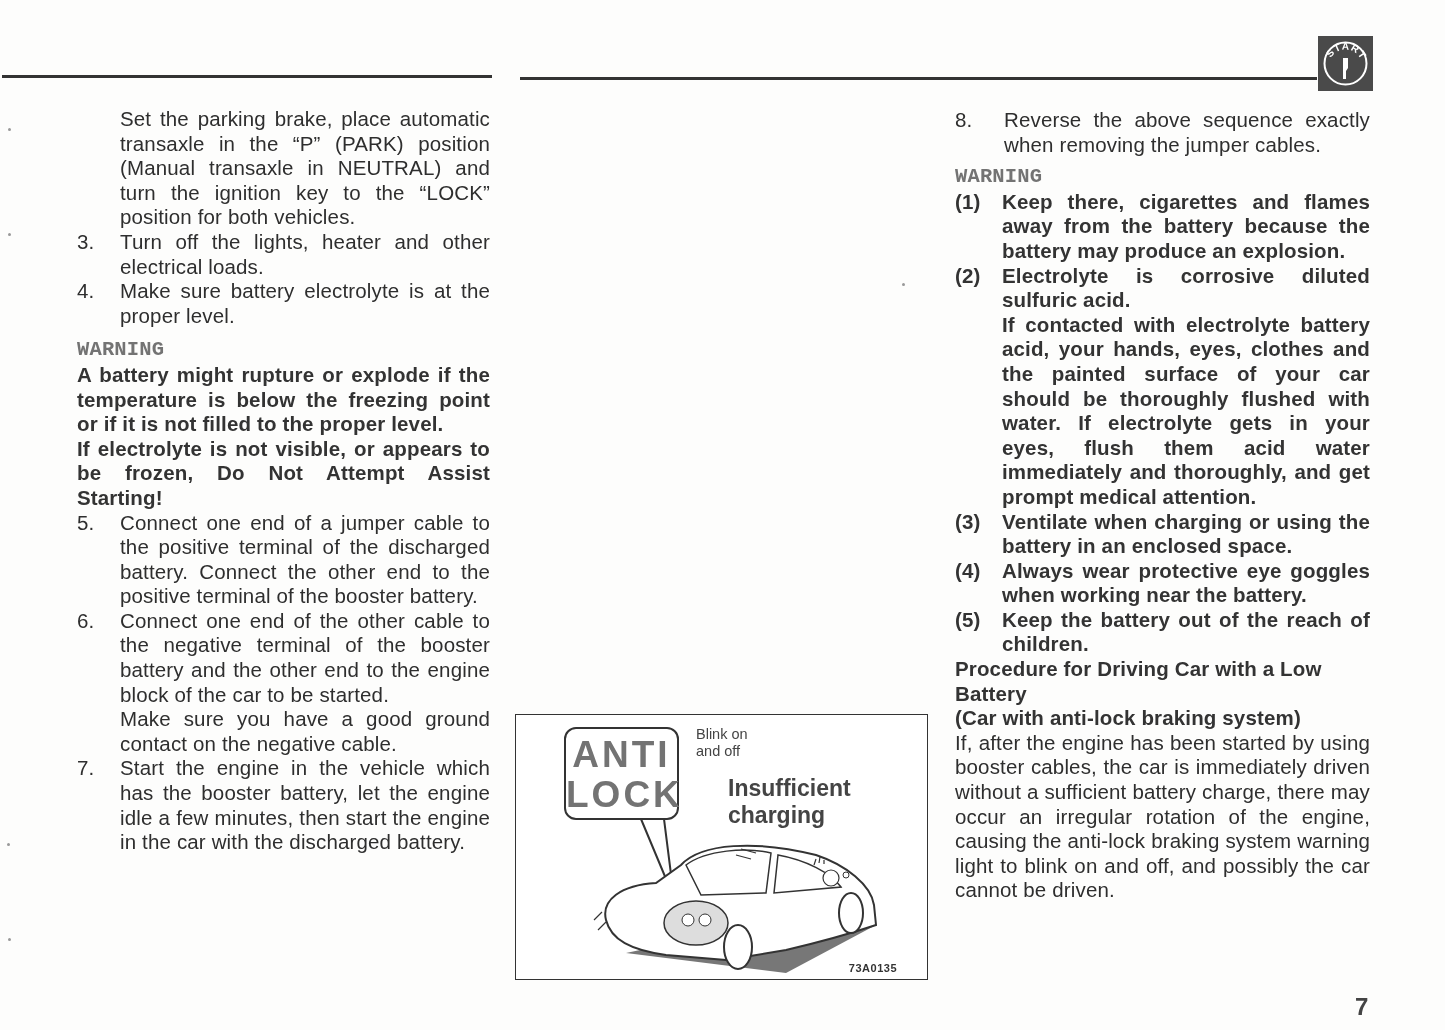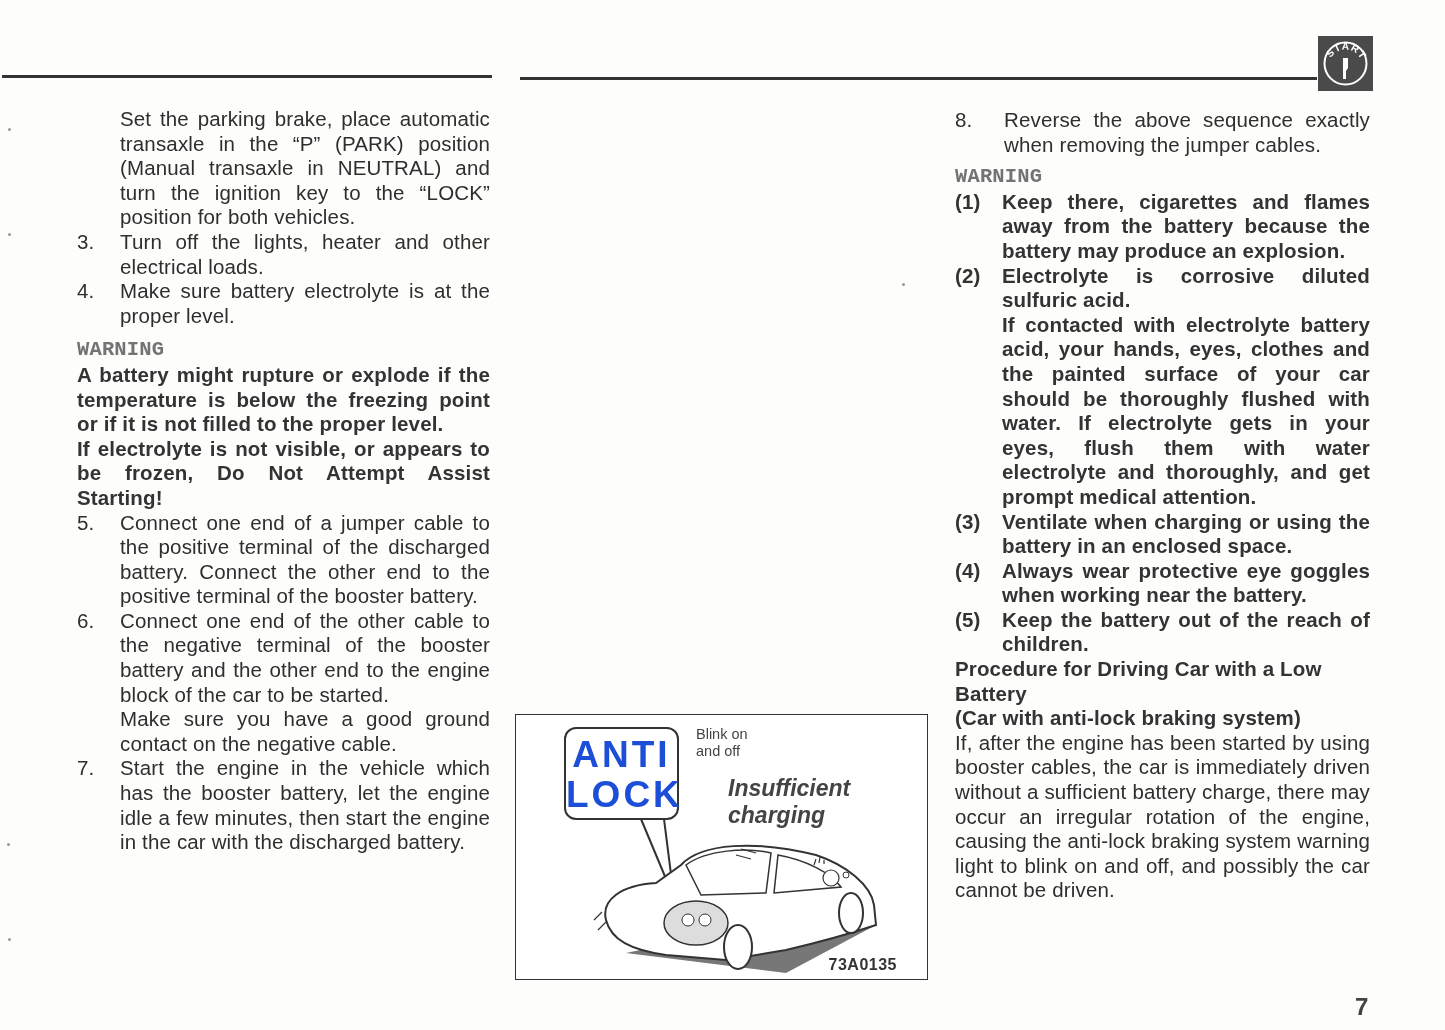--- a/index.html
+++ b/index.html
@@ -28,25 +28,25 @@
   .num-paren { width:47px; flex:none; font-weight:bold; }
 
   .figure {
     position:absolute; left:515px; top:714px; width:411px; height:264px;
     border:1.5px solid #333; background:#fff;
   }
   .bubble {
     position:absolute; left:48px; top:12px; width:115px; height:93px;
     border:2px solid #333; border-radius:12px;
     font-size:37px; line-height:40px; font-weight:bold; letter-spacing:3px;
-    color:#1d4ed8; text-align:center; padding-top:6px; box-sizing:border-box;
+    color:#737373; text-align:center; padding-top:6px; box-sizing:border-box;
   }
   .blink { position:absolute; left:180px; top:11px; font-size:14.5px; line-height:17px; color:#444; }
-  .insufficient { position:absolute; left:212px; top:60px; font-size:23px; line-height:27px; font-weight:bold; font-style:italic; color:#444; }
-  .fig-code { position:absolute; right:30px; bottom:5px; font-size:16px; letter-spacing:0.5px; color:#333; font-weight:bold; }
+  .insufficient { position:absolute; left:212px; top:60px; font-size:23px; line-height:27px; font-weight:bold; color:#444; }
+  .fig-code { position:absolute; right:30px; bottom:5px; font-size:11px; letter-spacing:0.5px; color:#333; font-weight:bold; }
   .fig-svg { position:absolute; left:0; top:0; }
 
   .page-num { position:absolute; left:1355px; top:993px; font-size:24px; font-weight:bold; color:#444; }
   .speck { position:absolute; width:3px; height:3px; background:#999; border-radius:50%; }
 </style>
 </head>
 <body>
 
 <div class="rule rule-left"></div>
 <div class="rule rule-right"></div>
@@ -149,21 +149,21 @@
   <div class="warning-title" style="margin-top:8px">WARNING</div>
 
   <div class="item bold">
     <span class="num-paren">(1)</span>
     <span class="item-text">Keep there, cigarettes and flames away from the battery because the battery may produce an explosion.</span>
   </div>
   <div class="item bold">
     <span class="num-paren">(2)</span>
     <span class="item-text">Electrolyte is corrosive diluted sulfuric acid.</span>
   </div>
-  <div class="bold justify" style="padding-left:47px">If contacted with electrolyte battery acid, your hands, eyes, clothes and the painted surface of your car should be thoroughly flushed with water. If electrolyte gets in your eyes, flush them with water electrolyte and thoroughly, and get prompt medical attention.</div>
+  <div class="bold justify" style="padding-left:47px">If contacted with electrolyte battery acid, your hands, eyes, clothes and the painted surface of your car should be thoroughly flushed with water. If electrolyte gets in your eyes, flush them acid water immediately and thoroughly, and get prompt medical attention.</div>
   <div class="item bold">
     <span class="num-paren">(3)</span>
     <span class="item-text">Ventilate when charging or using the battery in an enclosed space.</span>
   </div>
   <div class="item bold">
     <span class="num-paren">(4)</span>
     <span class="item-text">Always wear protective eye goggles when working near the battery.</span>
   </div>
   <div class="item bold">
     <span class="num-paren">(5)</span>

